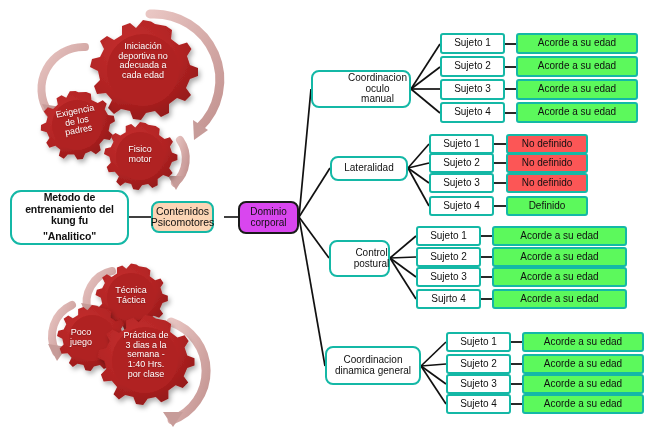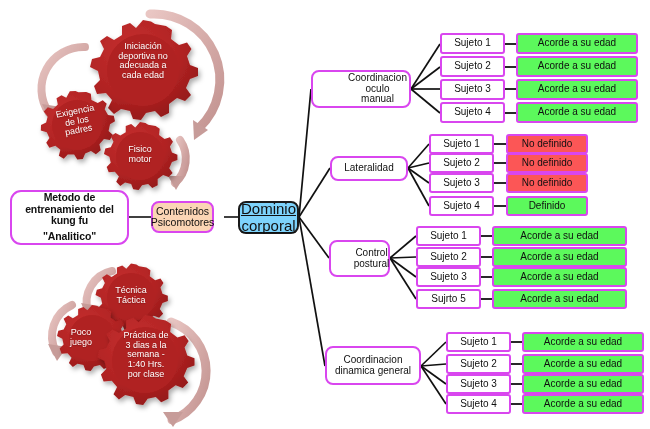--- a/index.html
+++ b/index.html
@@ -31,21 +31,21 @@
 
   
   .node {
     position: absolute;
     box-sizing: border-box;
     display: flex;
     align-items: center;
     justify-content: center;
     text-align: center;
     color: #101010;
-    border: 2px solid #d946ef;
+    border: 2px solid #14b8a6;
     background: #ffffff;
     line-height: 1.08;
     white-space: pre-line;
     z-index: 5;
   }
 
   
   .root-box {
     border-width: 2px;
     border-radius: 11px;
@@ -60,25 +60,24 @@
     font-size: 10.5px;
     margin-top: 5px;
   }
 
   .peach-box {
     background: #fbd5b5;
     border-radius: 8px;
     font-size: 10.5px;
   }
   .gold-box {
-    background: #7dd3fc;
+    background: #d946ef;
     border-radius: 8px;
-    font-size: 15px;
+    font-size: 10px;
     border-color: #1a1a1a;
-    text-decoration: underline;
   }
 
   .cat-box {
     font-size: 10px;
     border-radius: 8px;
     border-width: 2px;
   }
 
   .subj-box {
     font-size: 10px;
@@ -340,21 +339,21 @@
 
   <div class="node subj-box" style="left:416px; top:226px; width:65px; height:20px;">Sujeto 1</div>
   <div class="node res-box res-green" style="left:492px; top:226px; width:135px; height:20px;">Acorde a su edad</div>
 
   <div class="node subj-box" style="left:416px; top:247px; width:65px; height:20px;">Sujeto 2</div>
   <div class="node res-box res-green" style="left:492px; top:247px; width:135px; height:20px;">Acorde a su edad</div>
 
   <div class="node subj-box" style="left:416px; top:267px; width:65px; height:20px;">Sujeto 3</div>
   <div class="node res-box res-green" style="left:492px; top:267px; width:135px; height:20px;">Acorde a su edad</div>
 
-  <div class="node subj-box" style="left:416px; top:289px; width:65px; height:20px;">Sujrto 5</div>
+  <div class="node subj-box" style="left:416px; top:289px; width:65px; height:20px;">Sujrto 4</div>
   <div class="node res-box res-green" style="left:492px; top:289px; width:135px; height:20px;">Acorde a su edad</div>
 
   <div class="node subj-box" style="left:446px; top:332px; width:65px; height:20px;">Sujeto 1</div>
   <div class="node res-box res-green" style="left:522px; top:332px; width:122px; height:20px;">Acorde a su edad</div>
 
   <div class="node subj-box" style="left:446px; top:354px; width:65px; height:20px;">Sujeto 2</div>
   <div class="node res-box res-green" style="left:522px; top:354px; width:122px; height:20px;">Acorde a su edad</div>
 
   <div class="node subj-box" style="left:446px; top:374px; width:65px; height:20px;">Sujeto 3</div>
   <div class="node res-box res-green" style="left:522px; top:374px; width:122px; height:20px;">Acorde a su edad</div>

